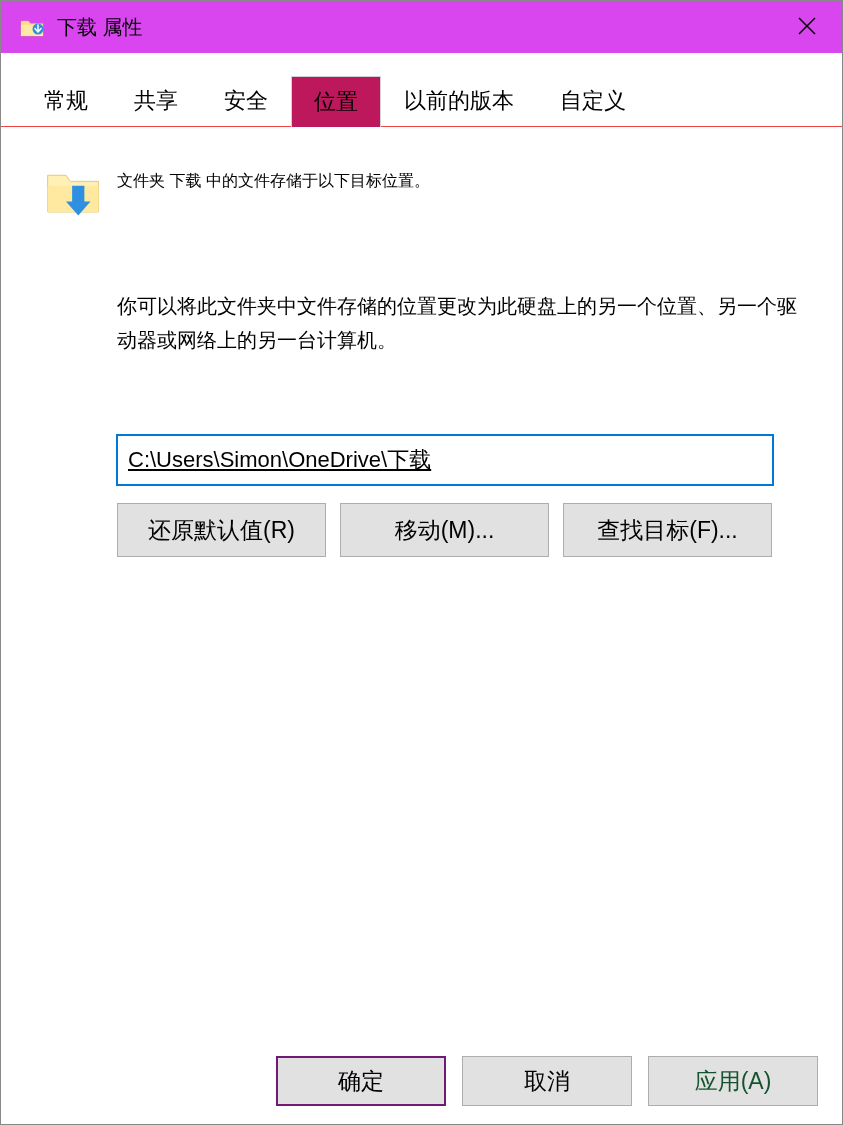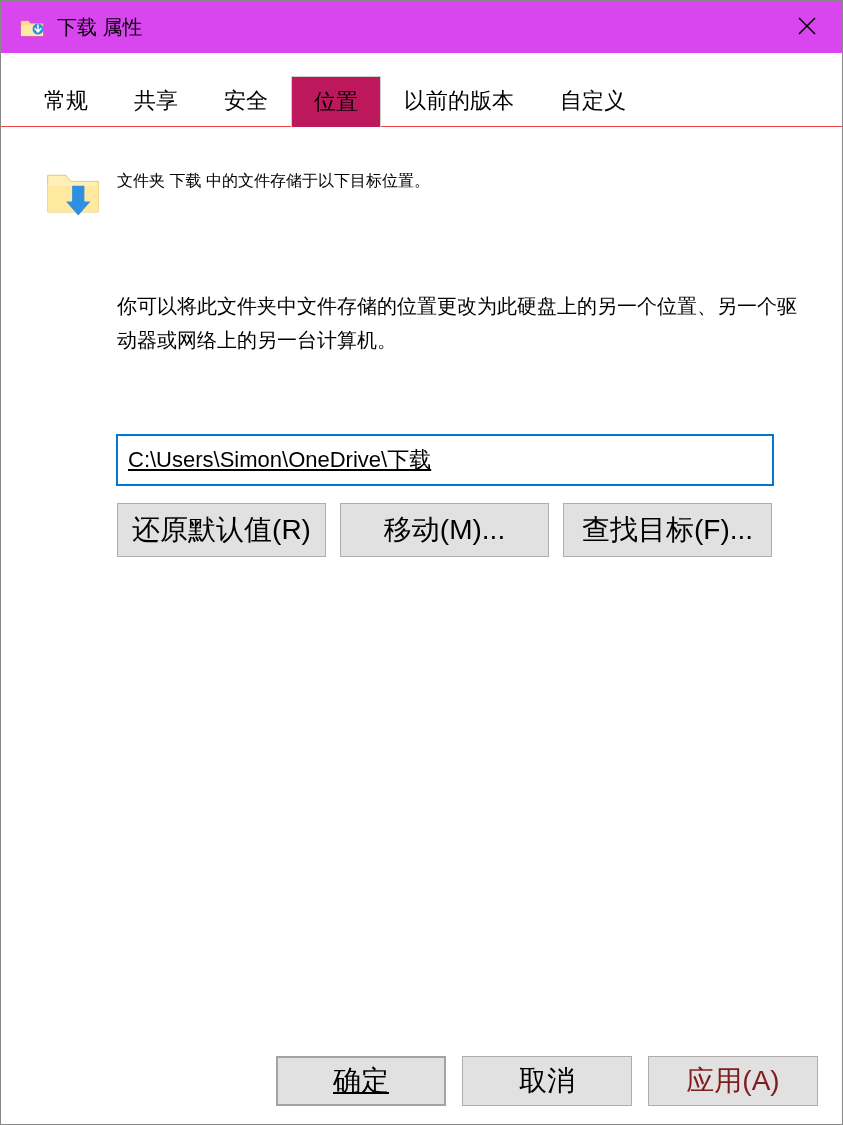--- a/index.html
+++ b/index.html
@@ -101,42 +101,41 @@
   .btn-row{
     margin-left:72px;
     margin-top:18px;
     display:flex;
     gap:14px;
   }
   .win-btn{
     width:209px;height:54px;
     background:#e1e1e1;
     border:1px solid #adadad;
-    font-size:28px;
+    font-size:23px;
     font-family:inherit;
     cursor:pointer;
     display:flex;align-items:center;justify-content:center;
   }
   
   .footer{
     height:86px;
     display:flex;
     align-items:center;
     justify-content:flex-end;
     gap:16px;
     padding-right:24px;
     flex:none;
   }
   .footer .win-btn{width:170px;height:50px;}
   .win-btn.default{
-    border:2px solid #a3a3a3;
-    text-decoration:underline;
+    border:2px solid #701a75;
   }
   .win-btn.disabled{
-    color:#7f1d1d;
+    color:#14532d;
     cursor:default;
   }
 </style>
 </head>
 <body>
 
 <div class="window">
 
   <div class="titlebar">
     <span class="icon-wrap">

